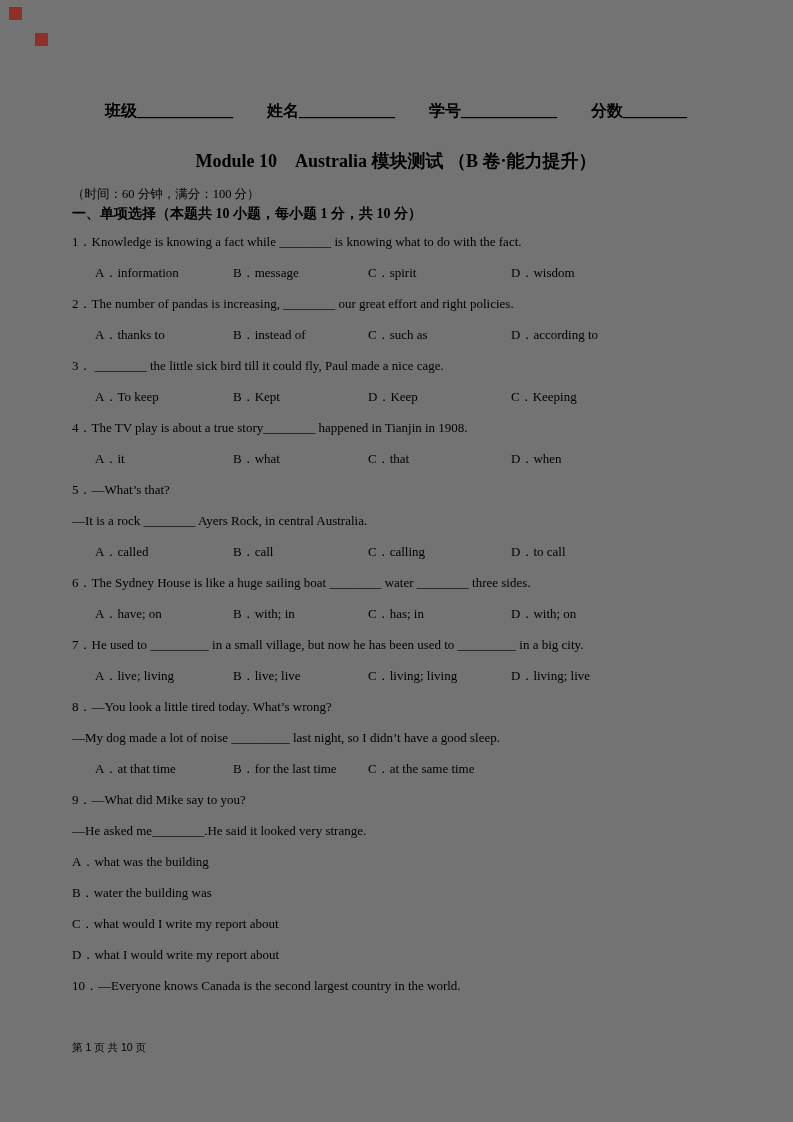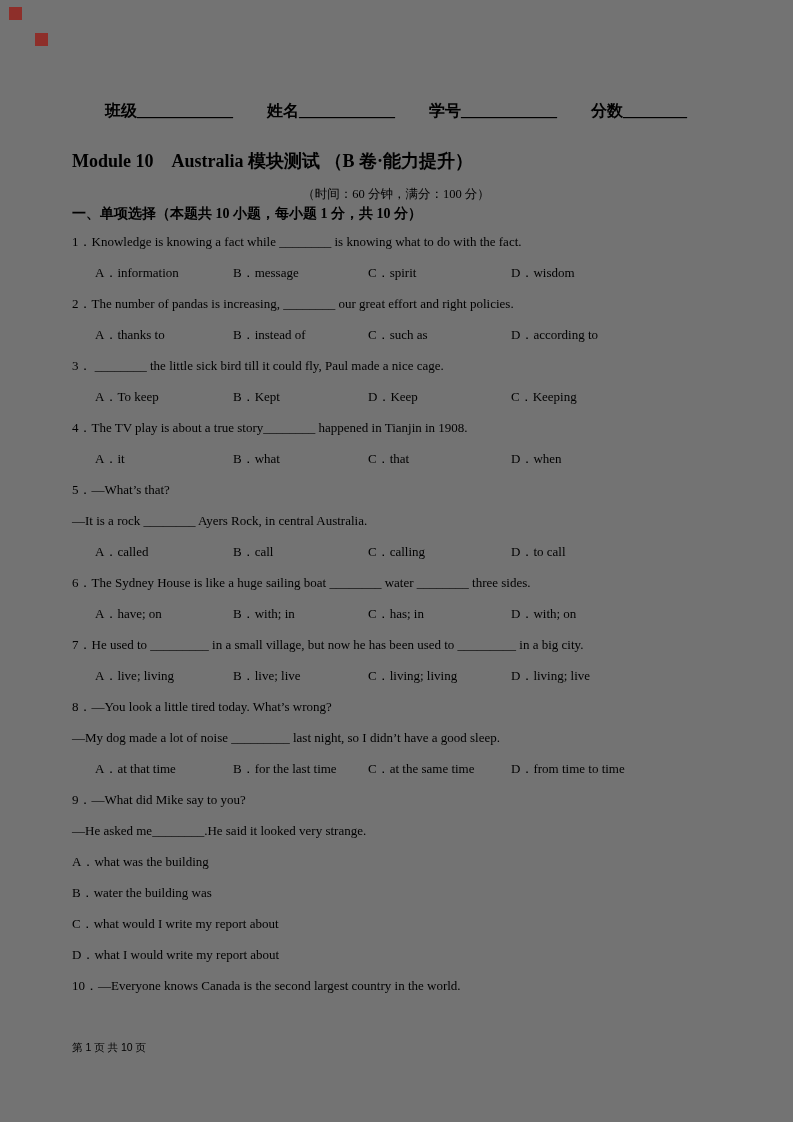--- a/index.html
+++ b/index.html
@@ -28,29 +28,28 @@
     display: flex;
     justify-content: center;
     gap: 34px;
     font-weight: bold;
     font-size: 16px;
     white-space: pre-wrap;
     line-height: 20px;
   }
   .title {
     margin-top: 28px;
-    text-align: left;
+    text-align: center;
     font-size: 18px;
     font-weight: bold;
     line-height: 24px;
     white-space: pre-wrap;
   }
   .subtitle {
     margin-top: 13px;
-    text-align: center;
     font-size: 12.5px;
     line-height: 17px;
     white-space: pre-wrap;
   }
   .section-heading {
     margin-top: 1px;
     font-size: 14px;
     font-weight: bold;
     line-height: 20px;
     white-space: pre-wrap;
@@ -151,21 +150,20 @@
           <span class="opt">B．live; live</span>
           <span class="opt">C．living; living</span>
           <span class="opt">D．living; live</span>
         </div>
         <div class="qline">8．—You look a little tired today. What’s wrong?</div>
         <div class="qline">—My dog made a lot of noise _________ last night, so I didn’t have a good sleep.</div>
         <div class="opt-row">
           <span class="opt">A．at that time</span>
           <span class="opt">B．for the last time</span>
           <span class="opt">C．at the same time</span>
-          <span class="opt">D．from time to time</span>
         </div>
         <div class="qline">9．—What did Mike say to you?</div>
         <div class="qline">—He asked me________.He said it looked very strange.</div>
         <div class="qline">A．what was the building</div>
         <div class="qline">B．water the building was</div>
         <div class="qline">C．what would I write my report about</div>
         <div class="qline">D．what I would write my report about</div>
         <div class="qline">10．—Everyone knows Canada is the second largest country in the world.</div>
       </div>
 

